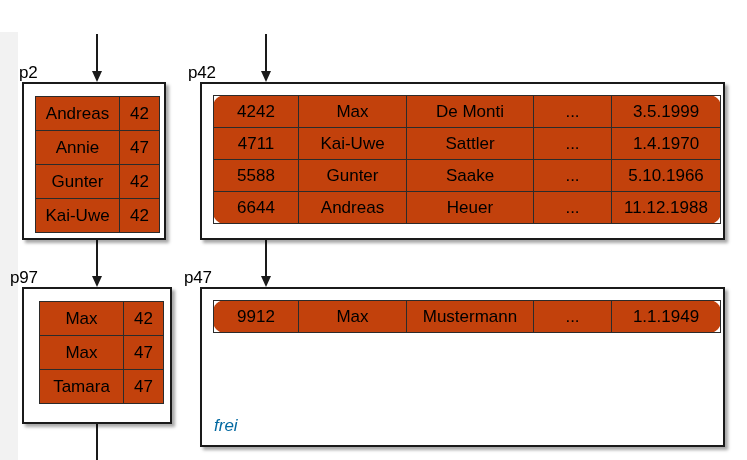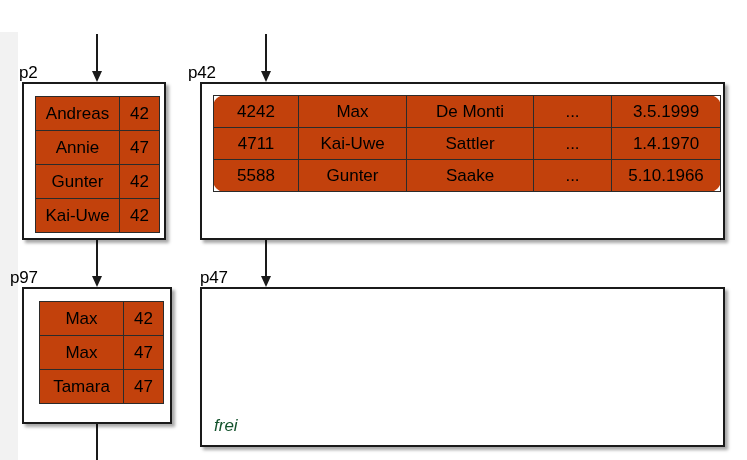--- a/index.html
+++ b/index.html
@@ -67,21 +67,21 @@
   .data-tbl td.c-id   { width: 84px; }
   .data-tbl td.c-fn   { width: 107px; }
   .data-tbl td.c-ln   { width: 126px; }
   .data-tbl td.c-dots { width: 77px; }
   .data-tbl td.c-date { width: 108px; }
 
   .frei {
     position: absolute;
     font-style: italic;
     font-size: 17px;
-    color: #14532d;
+    color: #0369a1;
     white-space: nowrap;
   }
 
   
   .arrow { position: absolute; }
   .arrow .shaft {
     position: absolute;
     left: 4px;
     top: 0;
     width: 2px;
@@ -195,27 +195,41 @@
           <td class="c-dots">...</td>
           <td class="c-date">1.4.1970</td>
         </tr>
         <tr>
           <td class="c-id">5588</td>
           <td class="c-fn">Gunter</td>
           <td class="c-ln">Saake</td>
           <td class="c-dots">...</td>
           <td class="c-date">5.10.1966</td>
         </tr>
-      </tbody>
-    </table>
-  </div>
-
-  <div class="page-label" style="left:200px; top:236px;">p47</div>
+        <tr>
+          <td class="c-id">6644</td>
+          <td class="c-fn">Andreas</td>
+          <td class="c-ln">Heuer</td>
+          <td class="c-dots">...</td>
+          <td class="c-date">11.12.1988</td>
+        </tr>
+      </tbody>
+    </table>
+  </div>
+
+  <div class="page-label" style="left:184px; top:236px;">p47</div>
 
   <div class="page" style="left:200px; top:255px; width:525px; height:160px;">
     <table class="tbl data-tbl">
       <tbody>
+        <tr>
+          <td class="c-id">9912</td>
+          <td class="c-fn">Max</td>
+          <td class="c-ln">Mustermann</td>
+          <td class="c-dots">...</td>
+          <td class="c-date">1.1.1949</td>
+        </tr>
       </tbody>
     </table>
     <div class="frei" style="left:12px; top:127px;">frei</div>
   </div>
 
 </div>
 
 </body></html>

